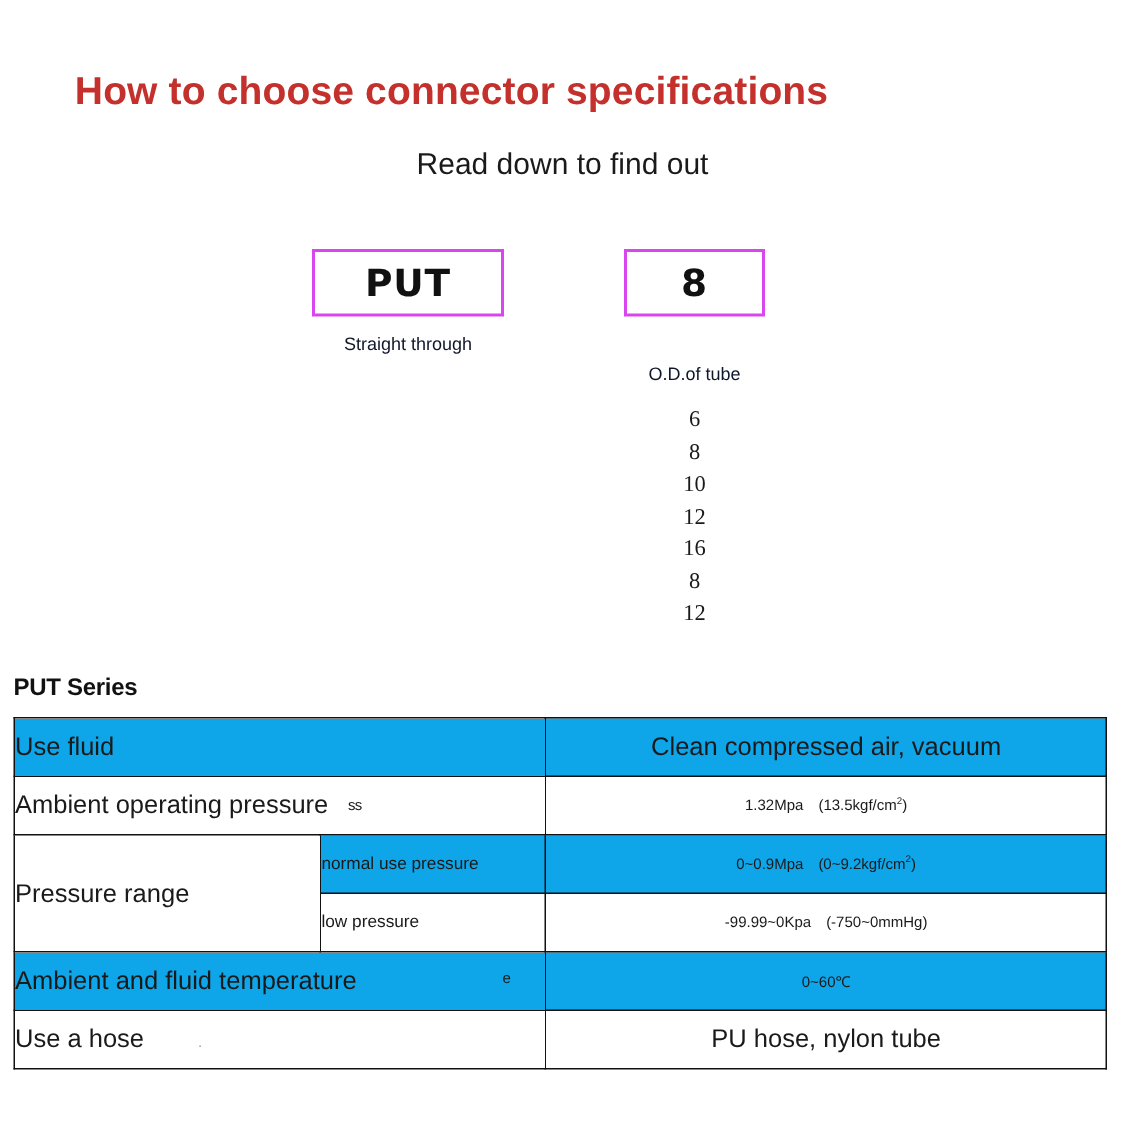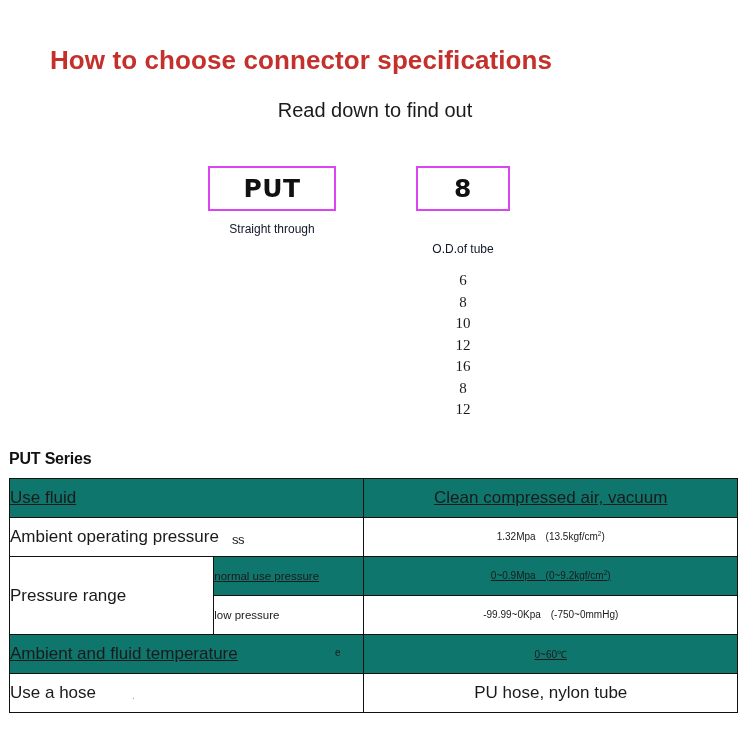--- a/index.html
+++ b/index.html
@@ -124,21 +124,21 @@
     top: 478px;
     width: 729px;
     border-collapse: collapse;
     table-layout: fixed;
   }
   .spec-table td {
     border: 1px solid #111111;
     padding: 0;
     vertical-align: middle;
   }
-  .tint  { background: #0f766e; text-decoration: underline; }
+  .tint  { background: #0ea5e9; }
   .plain { background: #ffffff; }
 
   .cell-label {
     font-size: 17px;
     padding: 0 0 0 10px;
     height: 38px;
     white-space: nowrap;
     position: relative;
   }
   .cell-sub {
@@ -156,21 +156,21 @@
     font-size: 10px;
   }
   .cell-value sup {
     font-size: 0.65em;
     vertical-align: super;
   }
 
   
   .glyph-overlay {
     position: absolute;
-    font-size: 13px;
+    font-size: 10px;
     color: #1a1a1a;
     pointer-events: none;
   }
   #glyph-ss {
     left: 222px;
     top: 14px;
     letter-spacing: -0.5px;
   }
   #glyph-e {
     left: 325px;

